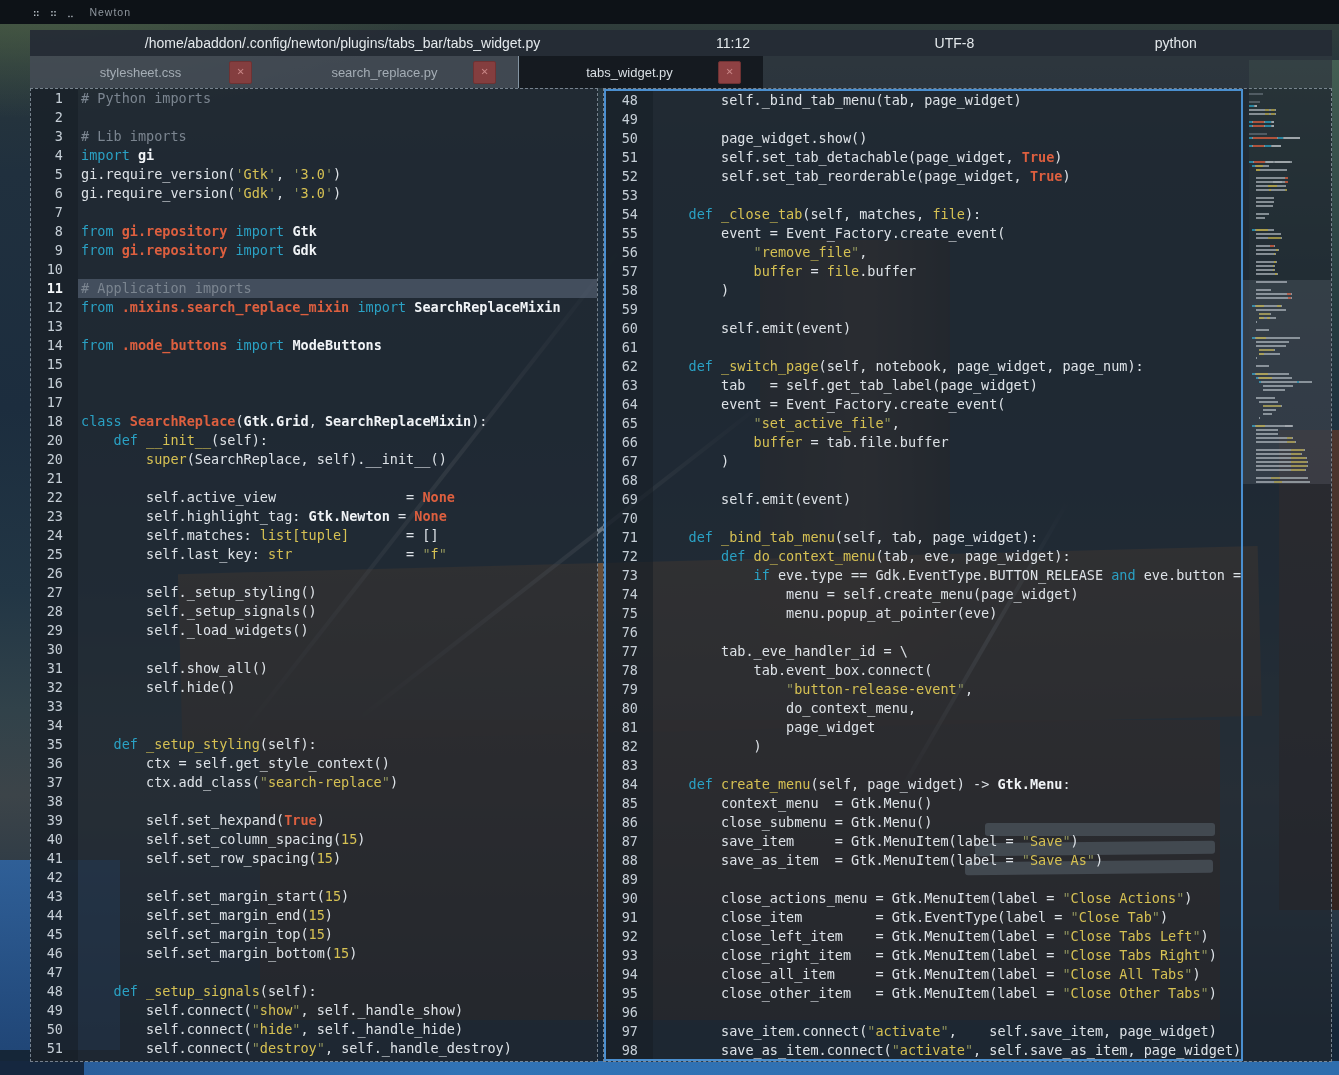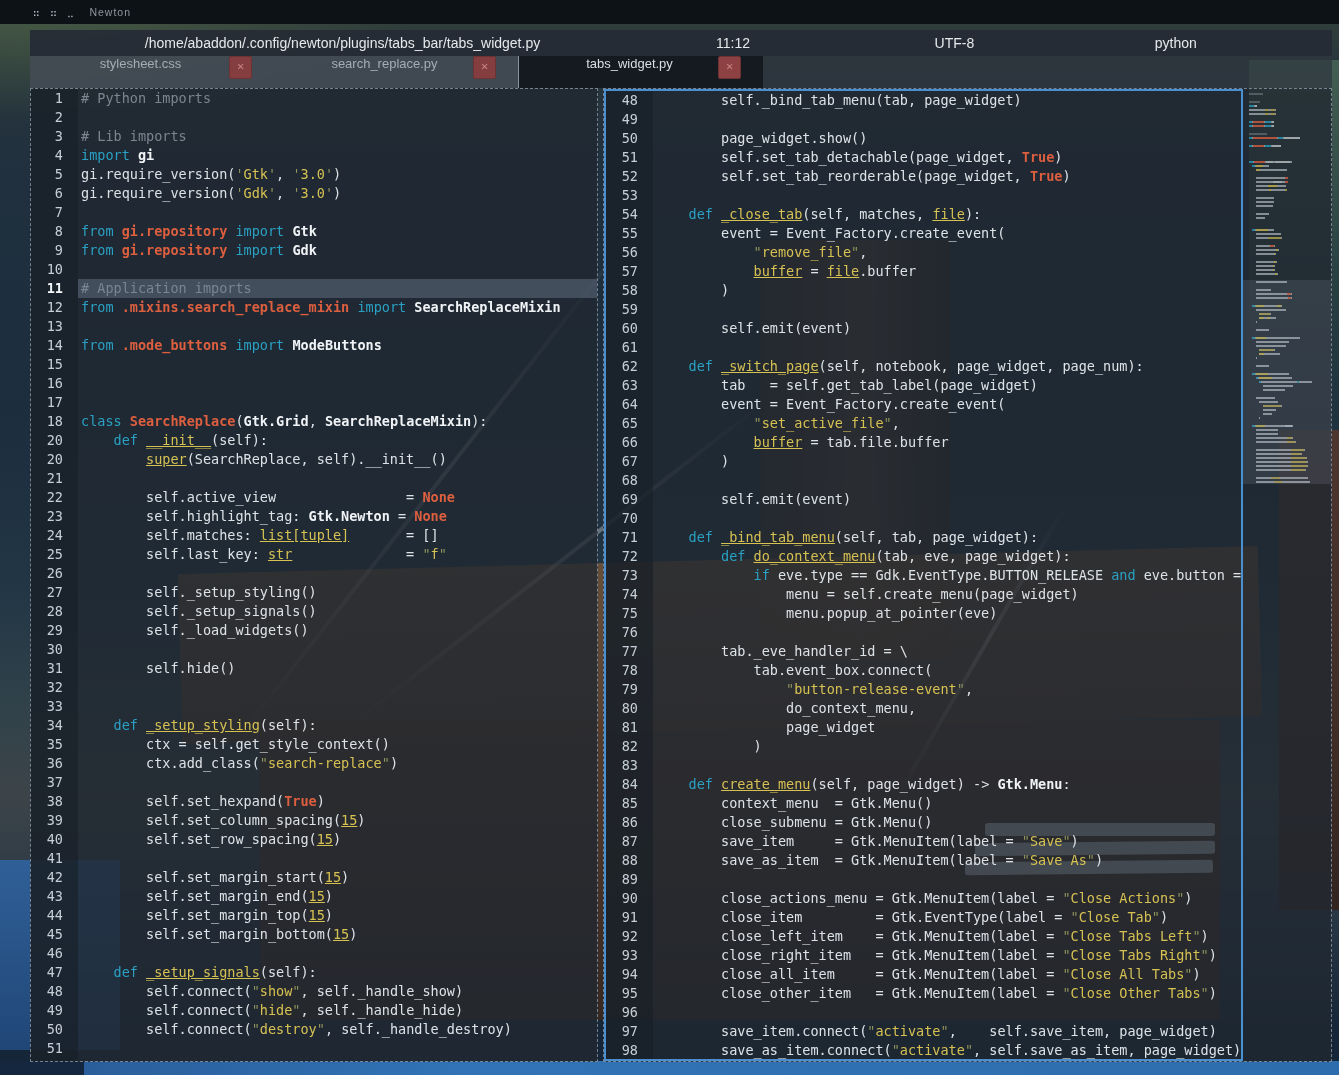--- a/index.html
+++ b/index.html
@@ -22,42 +22,42 @@
   .bars{position:absolute;height:13px;border-radius:3px;background:rgba(208,214,220,.85);}
   
   #titlebar{position:absolute;left:0;top:0;width:1339px;height:24px;background:#0d1217;display:flex;align-items:center;z-index:6;}
   #titlebar .dots{color:#b9c1c8;font-size:11px;letter-spacing:2px;margin-left:33px;font-family:"DejaVu Sans Mono",monospace;}
   #titlebar .wtitle{color:#8f979e;font-size:10.5px;margin-left:14px;letter-spacing:1px;}
   
   #app{position:absolute;left:30px;top:30px;width:1302px;height:1032px;z-index:5;display:flex;flex-direction:column;}
   #headerbar{height:26px;background:rgba(37,44,53,.94);display:grid;grid-template-columns:48% 12% 22% 12% 6%;align-items:center;color:#e4e9ec;font-size:14px;}
   #headerbar>div{text-align:center;white-space:nowrap;}
   #tabbar{height:32px;background:rgba(47,54,63,.72);display:flex;}
-  .tab{width:244px;display:flex;align-items:flex-start;background:rgba(88,96,106,.45);}
+  .tab{width:244px;display:flex;align-items:center;background:rgba(88,96,106,.45);}
   .tab .lbl{flex:1;text-align:center;color:#a4adb5;font-size:13px;padding-left:26px;white-space:nowrap;overflow:hidden;}
   .tab.active{background:rgba(18,23,29,.88);border-left:1px solid rgba(170,190,205,.75);}
   .tab.active .lbl{color:#d9dfe4;}
   .closebtn{width:21px;height:21px;margin:0 22px 0 4px;border-radius:2px;background:#843e3f;border:1px solid #6e3233;
     color:#c98686;font-size:12px;line-height:19px;text-align:center;flex:none;font-family:"DejaVu Sans Mono",monospace;}
   .tab.active .closebtn{background:#8e4143;}
   
   #editor{flex:1;display:flex;gap:5px;min-height:0;}
   .pane{border:1px dashed rgba(188,202,215,.55);display:flex;overflow:hidden;}
   #paneL{flex:0 0 566px;background:rgba(32,40,49,.80);}
   #paneR{flex:1;background:rgba(32,40,49,.78);}
   #codeviewR{flex:1;border:2px solid #4a8fd0;display:flex;overflow:hidden;min-width:0;}
   .codewrap{display:flex;flex:1;overflow:hidden;min-width:0;}
   .gutter{flex:0 0 47px;background:rgba(22,29,37,.55);text-align:right;color:#c6cfd7;}
   .gutter .gn{height:19px;line-height:19px;padding-right:15px;font-size:13.5px;font-family:"DejaVu Sans Mono",monospace;}
   .gutter .gn.cur{color:#f4f7f9;font-weight:bold;}
   .code{flex:1;min-width:0;overflow:hidden;}
   .cl{height:19px;line-height:19px;white-space:pre;font-size:13.5px;font-family:"DejaVu Sans Mono",monospace;color:#dde2e7;padding-left:3px;}
   .cl.cur{background:rgba(125,140,163,.38);}
   .tk-n{color:#dde2e7;} .tk-b{color:#f0f3f6;font-weight:bold;}
-  .tk-k{color:#2aa1c4;} .tk-o{color:#dd5f3f;font-weight:bold;} .tk-y{color:#d6c153;text-decoration:underline;}
+  .tk-k{color:#2aa1c4;} .tk-o{color:#dd5f3f;font-weight:bold;} .tk-y{color:#d6c153;}
   .tk-s{color:#d6c153;} .tk-q{color:#8f935c;} .tk-c{color:#7b8590;}
   
   #minimap{flex:0 0 88px;position:relative;overflow:hidden;padding:3px 0 0 6px;box-sizing:border-box;}
   .mm-line{height:4px;white-space:nowrap;overflow:hidden;}
   .mm-line span{display:inline-block;height:2px;vertical-align:top;margin-top:1px;}
   #mm-viewport{position:absolute;left:0;width:100%;background:rgba(186,200,214,.12);}
 </style>
 </head>
 <body>
 
@@ -187,20 +187,21 @@
             <div class="cl"></div>
             <div class="cl"><span class="tk-n">        self.active_view                = </span><span class="tk-o">None</span></div>
             <div class="cl"><span class="tk-n">        self.highlight_tag: </span><span class="tk-b">Gtk.Newton</span><span class="tk-n"> = </span><span class="tk-o">None</span></div>
             <div class="cl"><span class="tk-n">        self.matches: </span><span class="tk-y">list[tuple]</span><span class="tk-n">       = []</span></div>
             <div class="cl"><span class="tk-n">        self.last_key: </span><span class="tk-y">str</span><span class="tk-n">              = </span><span class="tk-q">"</span><span class="tk-s">f</span><span class="tk-q">"</span></div>
             <div class="cl"></div>
             <div class="cl"><span class="tk-n">        self._setup_styling()</span></div>
             <div class="cl"><span class="tk-n">        self._setup_signals()</span></div>
             <div class="cl"><span class="tk-n">        self._load_widgets()</span></div>
             <div class="cl"></div>
+            <div class="cl"><span class="tk-n">        self.show_all()</span></div>
             <div class="cl"><span class="tk-n">        self.hide()</span></div>
             <div class="cl"></div>
             <div class="cl"></div>
             <div class="cl"><span class="tk-n">    </span><span class="tk-k">def</span><span class="tk-n"> </span><span class="tk-y">_setup_styling</span><span class="tk-n">(self):</span></div>
             <div class="cl"><span class="tk-n">        ctx = self.get_style_context()</span></div>
             <div class="cl"><span class="tk-n">        ctx.add_class(</span><span class="tk-q">"</span><span class="tk-s">search-replace</span><span class="tk-q">"</span><span class="tk-n">)</span></div>
             <div class="cl"></div>
             <div class="cl"><span class="tk-n">        self.set_hexpand(</span><span class="tk-o">True</span><span class="tk-n">)</span></div>
             <div class="cl"><span class="tk-n">        self.set_column_spacing(</span><span class="tk-y">15</span><span class="tk-n">)</span></div>
             <div class="cl"><span class="tk-n">        self.set_row_spacing(</span><span class="tk-y">15</span><span class="tk-n">)</span></div>

